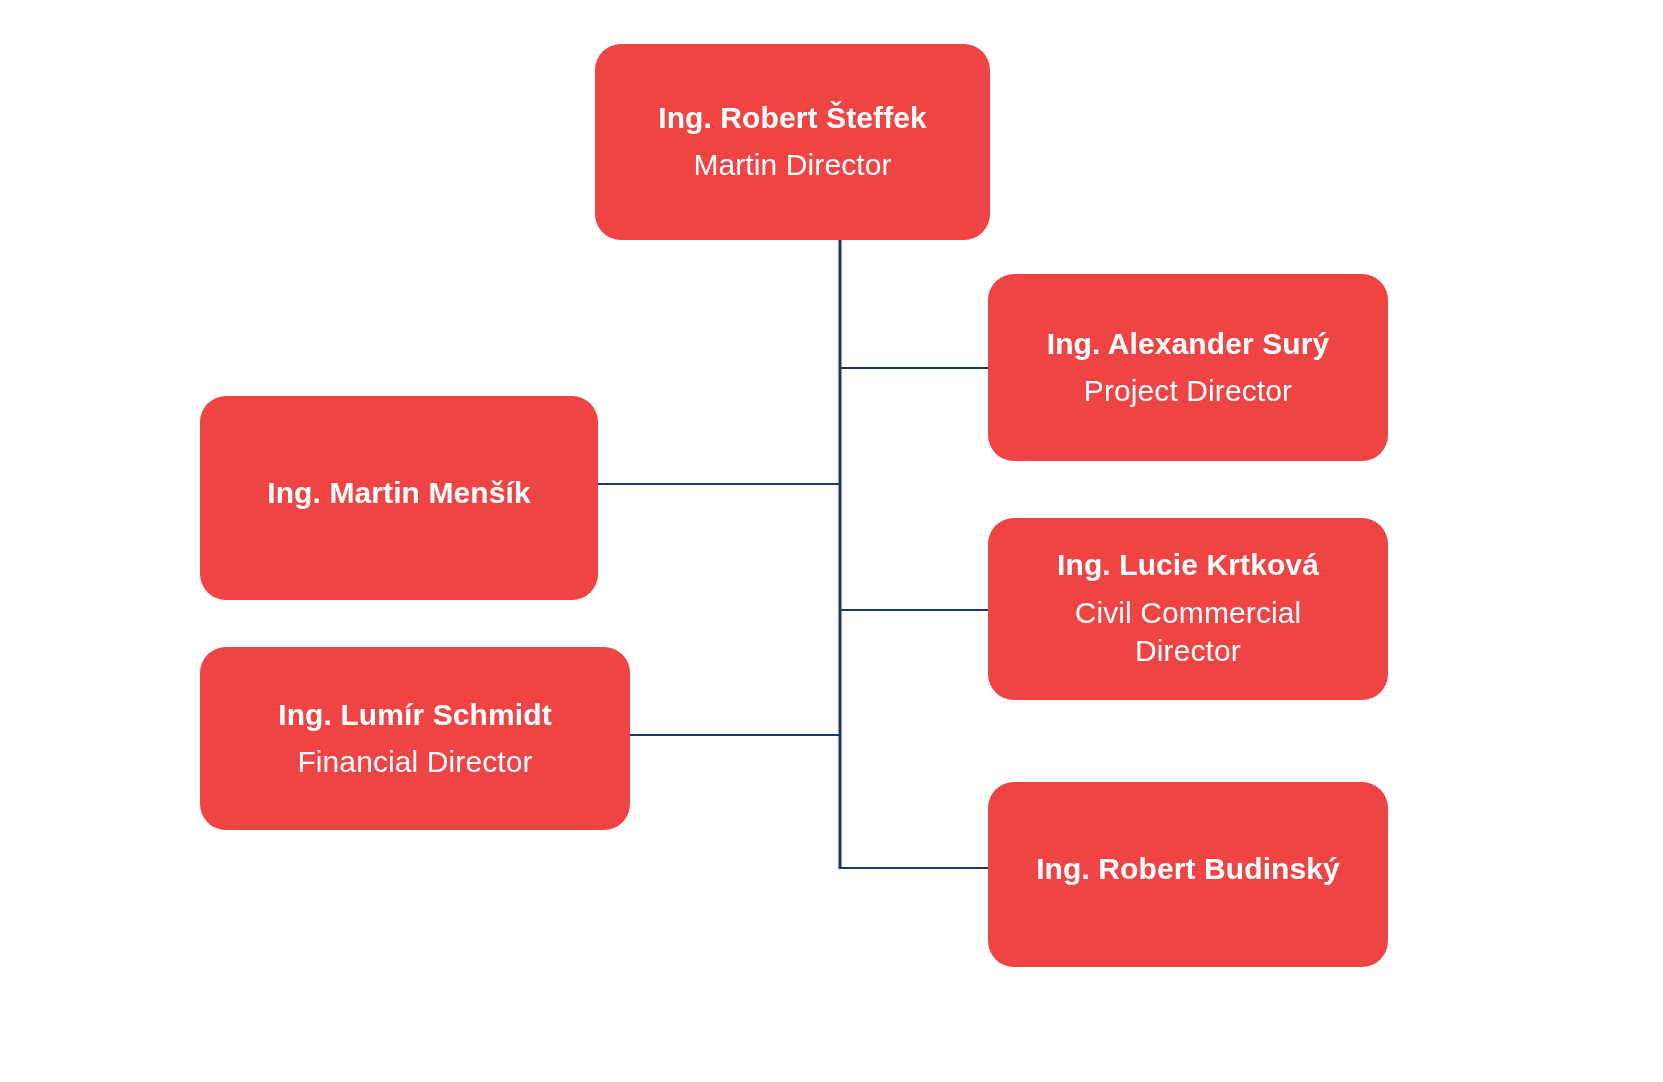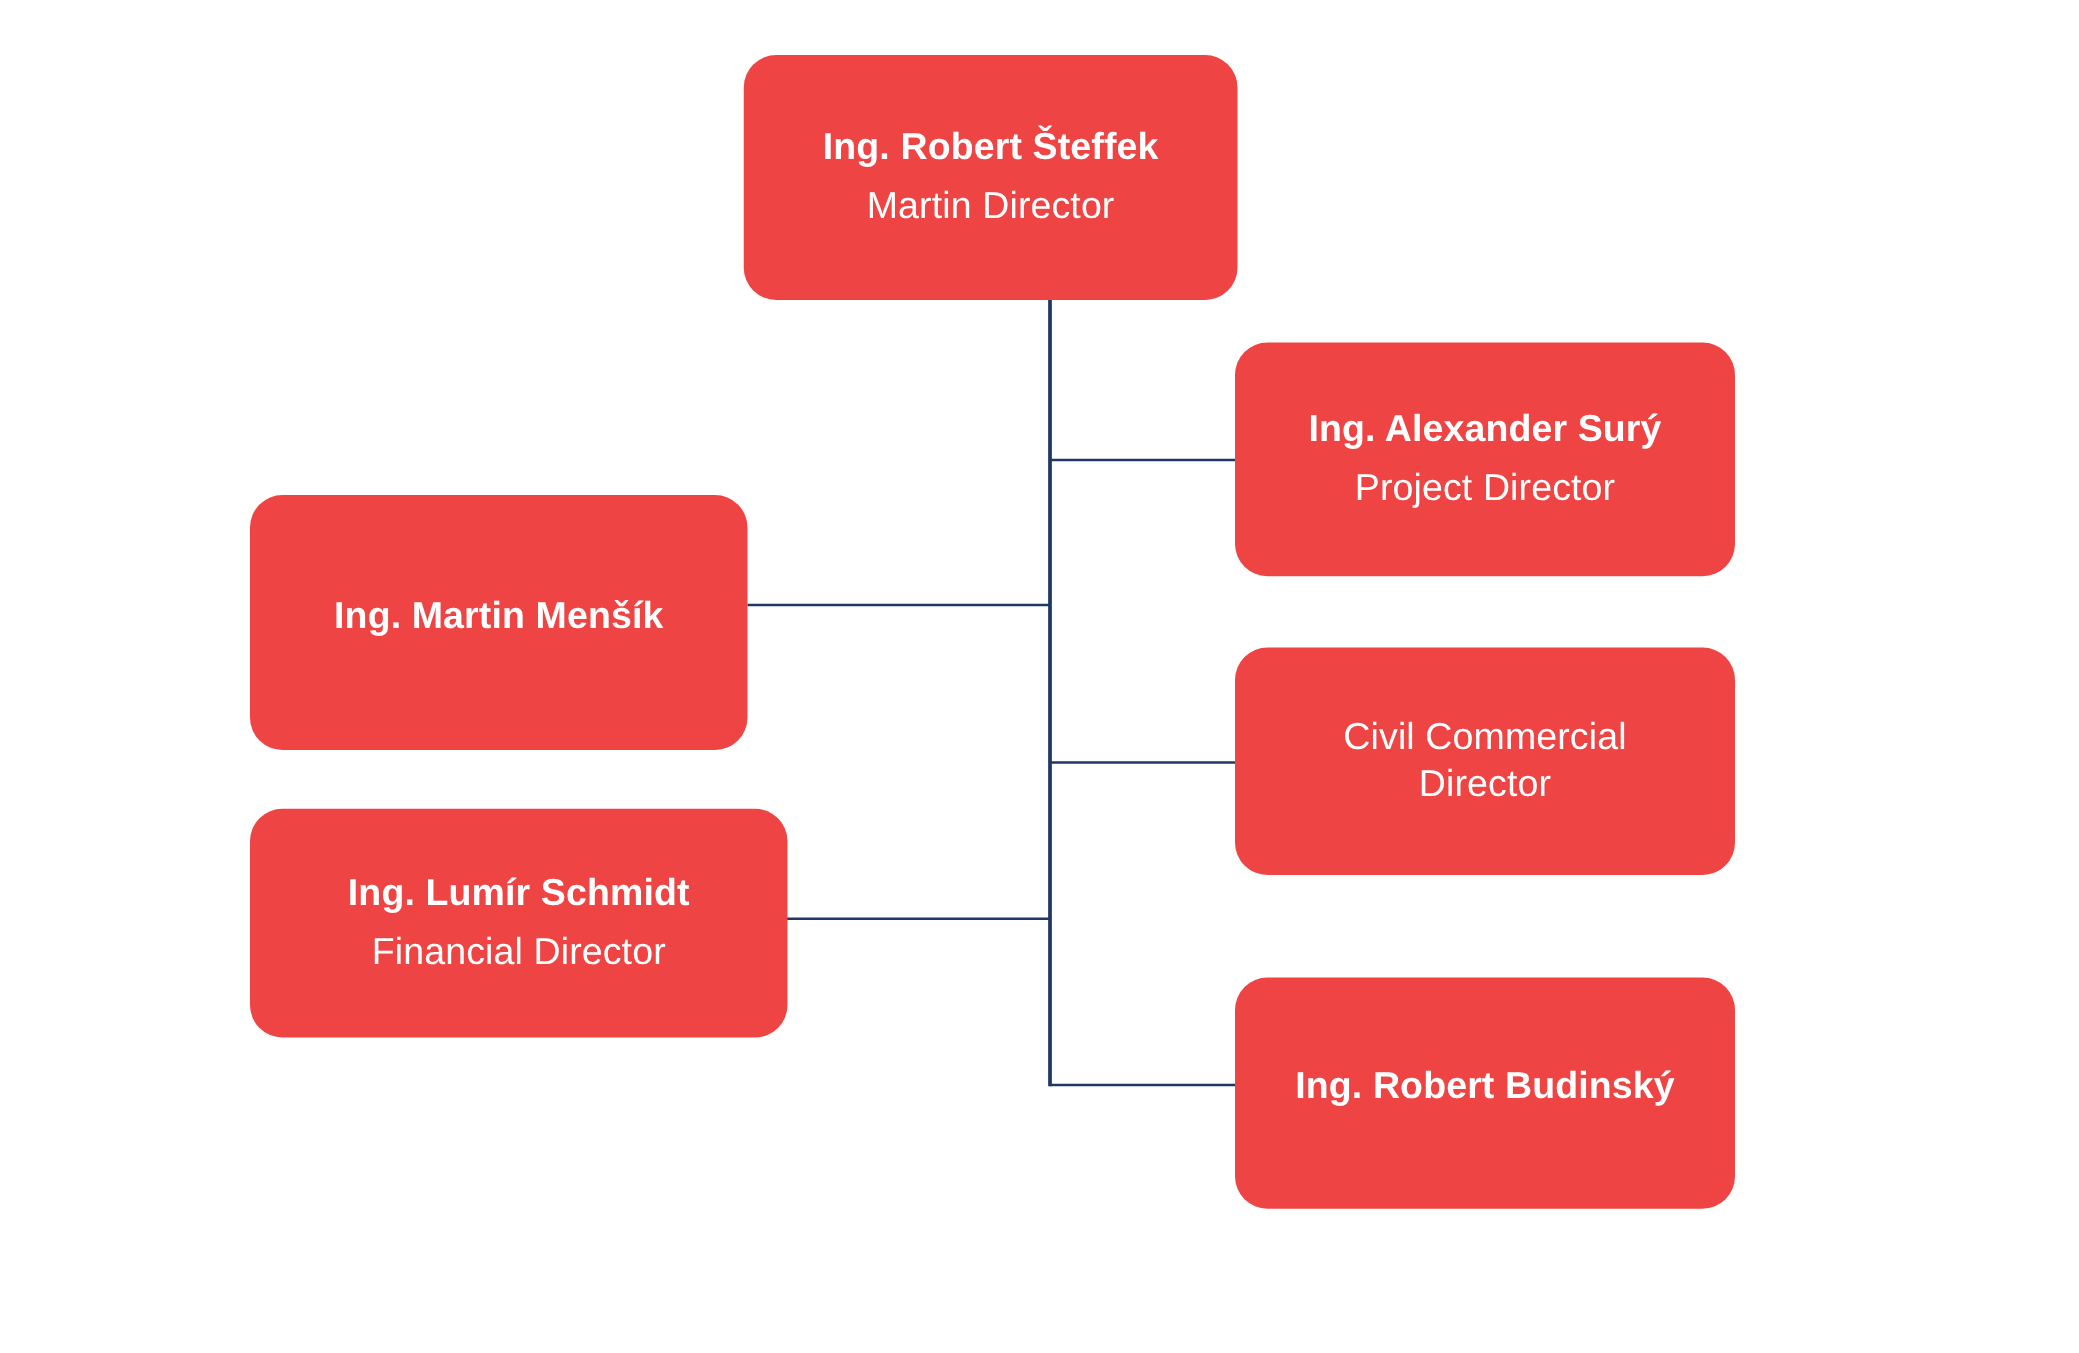--- a/index.html
+++ b/index.html
@@ -106,20 +106,21 @@
   <div class="node" id="node-project-director">
     <div class="node-name">Ing. Alexander Surý</div>
     <div class="node-title">Project Director</div>
   </div>
 
   <div class="node" id="node-commercial-director">
     <div class="node-name">Ing. Martin Menšík</div>
   </div>
 
   <div class="node" id="node-civil-engineering-director">
+    <div class="node-name">Ing. Lucie Krtková</div>
     <div class="node-title wrap">Civil Commercial Director</div>
   </div>
 
   <div class="node" id="node-financial-director">
     <div class="node-name">Ing. Lumír Schmidt</div>
     <div class="node-title">Financial Director</div>
   </div>
 
   <div class="node" id="node-technology-engineering-director">
     <div class="node-name">Ing. Robert Budinský</div>

